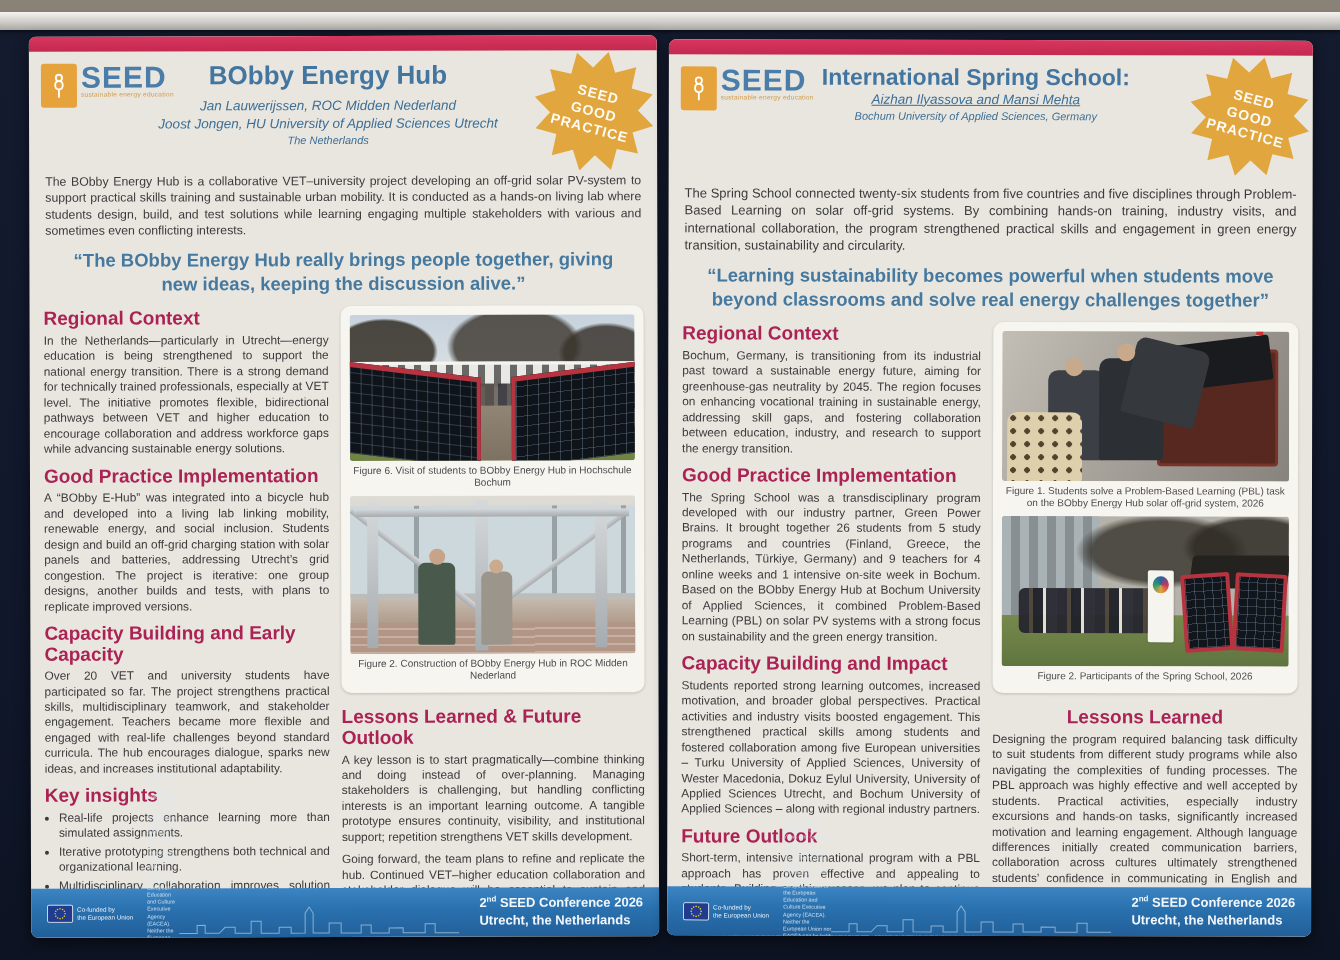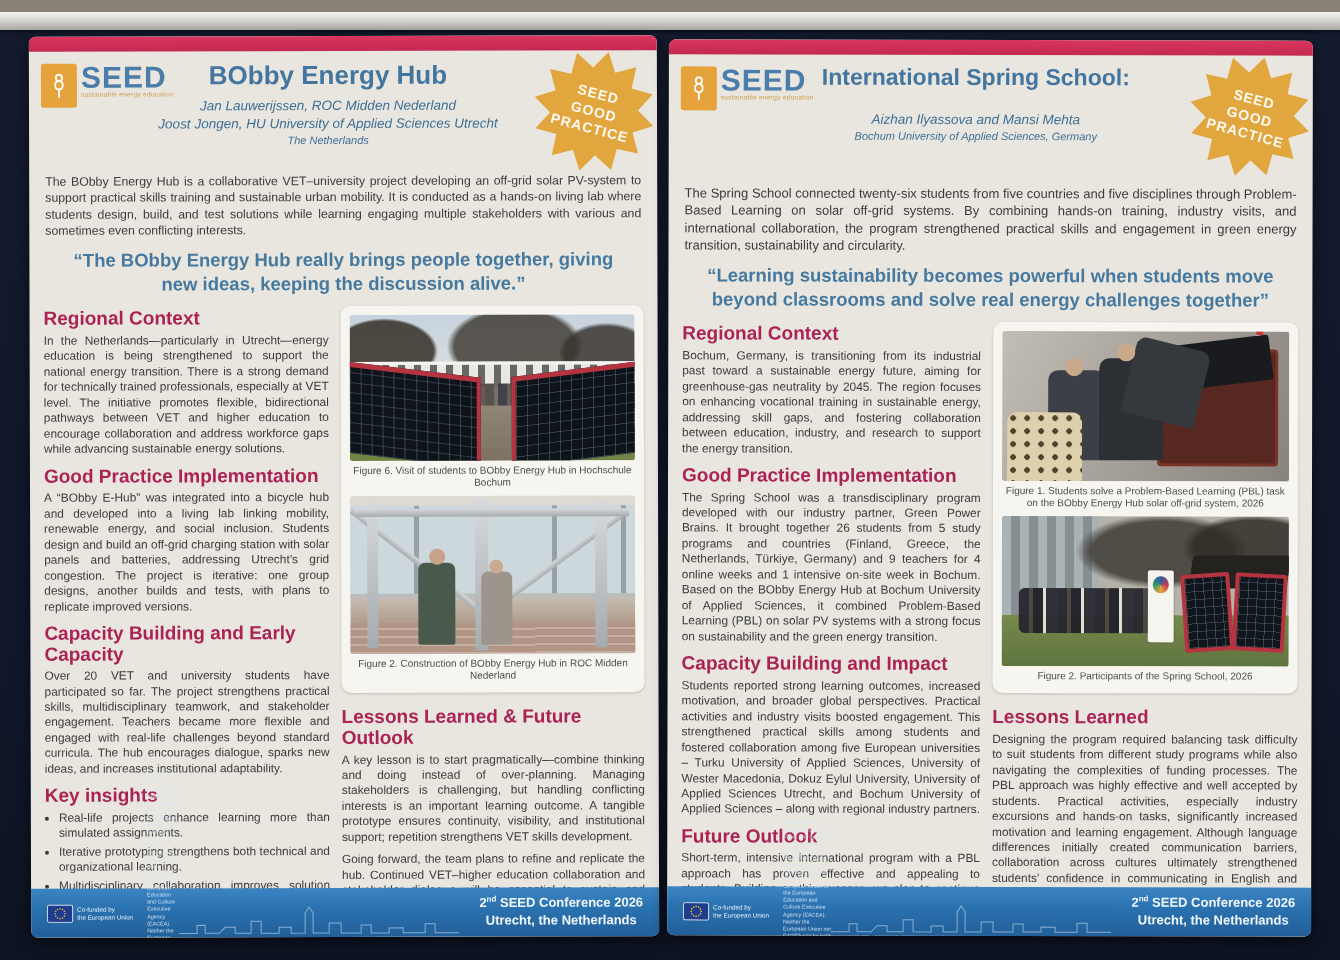--- a/index.html
+++ b/index.html
@@ -129,21 +129,21 @@
   .g-panel.g2 { right:1%; width:18%; transform:rotate(3deg); }
 
   
   .poster-footer { position:absolute; bottom:0; left:0; right:0; height:49px;
     background:linear-gradient(#3c85c2,#2a72b0 40%,#215f99); display:flex; align-items:center; }
   .eu-block { display:flex; align-items:center; margin-left:16px; flex:0 0 auto; }
   .eu-flag { border:1px solid rgba(255,255,255,.85); border-radius:2px; background:#203c8e; }
   .eu-label { color:#eaf1f8; font-size:6.3px; line-height:1.25; margin-left:4px; }
   .disclaimer { color:#dce9f4; font-size:5.4px; line-height:1.3; width:190px; margin-left:14px; opacity:.9; }
   .skyline { flex:1; height:100%; display:flex; align-items:flex-end; justify-content:center; opacity:.55; }
-  .conf { margin-right:16px; text-align:center; color:#f2f7fb; font-size:13px; font-weight:600; line-height:1.3; white-space:nowrap; }
+  .conf { margin-right:16px; text-align:left; color:#f2f7fb; font-size:13px; font-weight:600; line-height:1.3; white-space:nowrap; }
   .conf sup { font-size:8px; }
 </style>
 </head>
 <body>
 
 <div class="wall-strip"></div>
 <div class="rail"></div>
 
 <div class="poster poster-left">
   <div class="top-strip"></div>
@@ -278,21 +278,21 @@
       </div>
       <div>
         <div class="seed-word">SEED</div>
         <div class="seed-tag">sustainable energy education</div>
       </div>
     </div>
     <div class="title-wrap">
       <div class="poster-title">
         <div>International Spring School:</div>
       </div>
-      <div class="authors" style="margin-top:20px;">Aizhan Ilyassova and Mansi Mehta</div>
+      <div class="authors" style="margin-top:0;text-decoration:underline;">Aizhan Ilyassova and Mansi Mehta</div>
       <div class="country">Bochum University of Applied Sciences, Germany</div>
     </div>
     <div class="badge">
       <div class="badge-text">
         <div>SEED</div>
         <div>GOOD</div>
         <div>PRACTICE</div>
       </div>
     </div>
   </div>
@@ -332,21 +332,21 @@
           <div class="g-trees"></div>
           <div class="g-canopy"></div>
           <div class="g-grass"></div>
           <div class="g-group"></div>
           <div class="g-banner"></div>
           <div class="g-panel g1"></div>
           <div class="g-panel g2"></div>
         </div>
         <div class="caption">Figure 2. Participants of the Spring School, 2026</div>
       </div>
-      <h2 class="sec" style="margin-top:14px;">Lessons Learned</h2>
+      <h2 class="sec" style="margin-top:14px;text-align:center;">Lessons Learned</h2>
       <p class="body-txt">Designing the program required balancing task difficulty to suit students from different study programs while also navigating the complexities of funding processes. The PBL approach was highly effective and well accepted by students. Practical activities, especially industry excursions and hands-on tasks, significantly increased motivation and learning engagement. Although language differences initially created communication barriers, collaboration across cultures ultimately strengthened students’ confidence in communicating in English and working in international teams.</p>
     </div>
   </div>
 
   <div class="poster-footer">
     <div class="eu-block">
       <svg class="eu-flag" width="26" height="18" viewBox="0 0 24 16">
         <rect width="24" height="16" fill="#203c8e"></rect>
         <g fill="#f5c433">
           <circle cx="17" cy="8" r="0.8"></circle>

